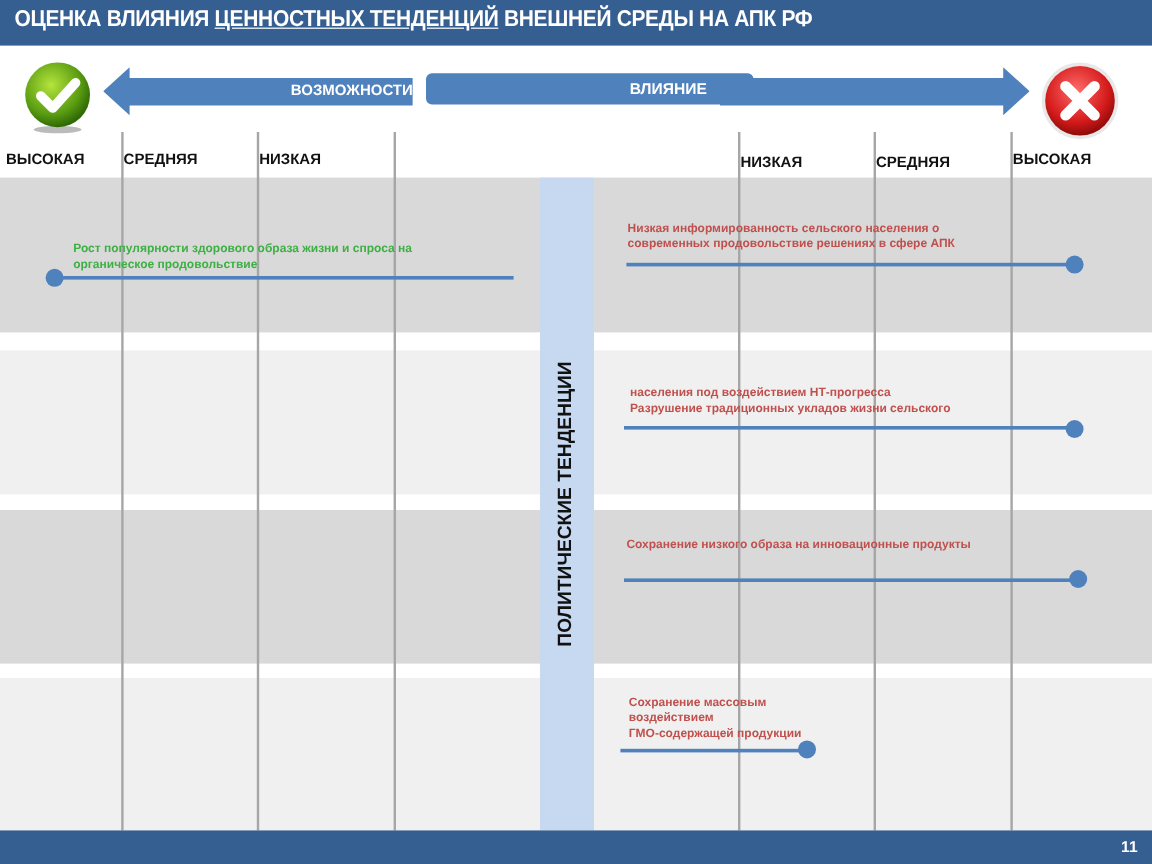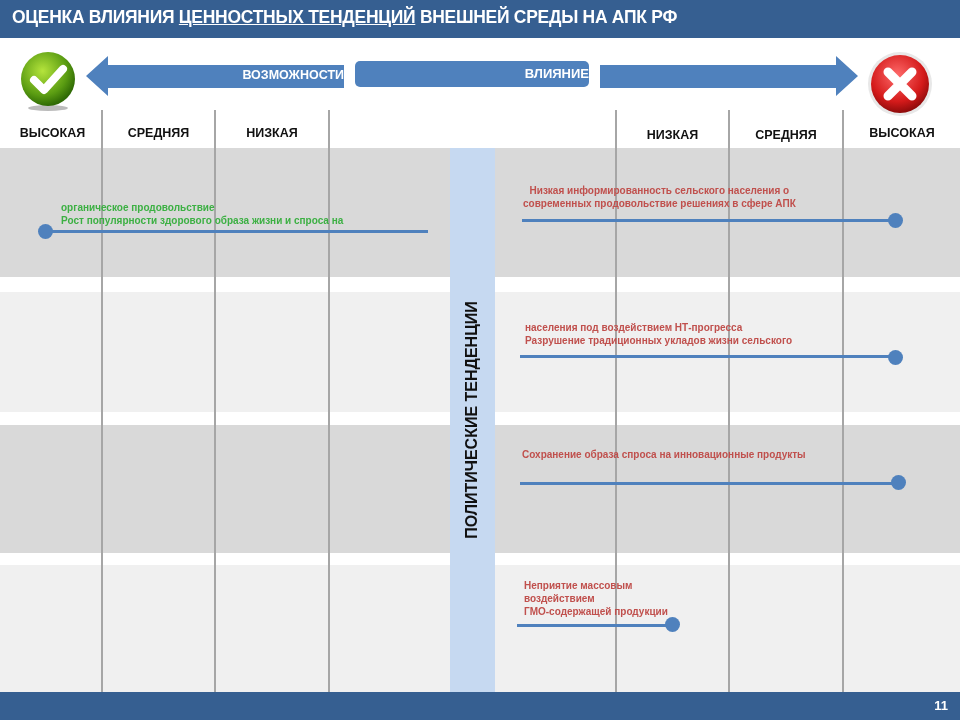--- a/index.html
+++ b/index.html
@@ -3,21 +3,21 @@
 <meta charset="utf-8">
 <style>
   html,body{margin:0;padding:0;}
   body{width:960px;height:720px;position:relative;overflow:hidden;background:#ffffff;font-family:"Liberation Sans",sans-serif;}
   .abs{position:absolute;}
   #title-bar{left:0;top:0;width:960px;height:38px;background:#365f91;}
   #title-text{left:12px;top:6px;color:#fff;font-weight:bold;font-size:19px;letter-spacing:-0.3px;white-space:nowrap;font-family:"Liberation Sans",sans-serif;transform:scaleX(0.92);transform-origin:left;}
   #title-text u{text-decoration:underline;}
   .row{position:absolute;left:0;width:960px;}
   .vline{position:absolute;width:2px;background:#a6a6a6;}
-  .colhdr{position:absolute;font-weight:bold;font-size:12.5px;color:#111;white-space:nowrap;text-align:center;}
+  .colhdr{position:absolute;font-weight:bold;font-size:12.5px;color:#111;white-space:nowrap;text-align:left;}
   #center-band{left:450px;top:148px;width:45px;height:544px;background:#c6d9f1;}
   #center-label{left:472px;top:420px;transform:translate(-50%,-50%) rotate(-90deg);font-weight:bold;font-size:16px;color:#111;white-space:nowrap;}
   .bar{position:absolute;height:3px;background:#4f81bd;}
   .dot{position:absolute;width:15px;height:15px;border-radius:50%;background:#4f81bd;}
   .txt{position:absolute;font-size:10px;line-height:13px;font-weight:bold;}
   .green{color:#3cb043;}
   .red{color:#c0504d;}
   #footer{left:0;top:692px;width:960px;height:28px;background:#365f91;}
   #page-num{right:12px;top:698px;color:#fff;font-weight:bold;font-size:13px;}
   .arrow-label{color:#fff;font-weight:bold;font-size:12.5px;position:absolute;text-align:right;}
@@ -43,21 +43,21 @@
   </svg>
 </div>
 
 <div class="abs" style="left:86px;top:56px;width:258px;height:40px;">
   <svg width="258" height="40" viewBox="0 0 258 40">
     <polygon points="0,20 22,0 22,9 258,9 258,32 22,32 22,40" fill="#4f81bd"></polygon>
   </svg>
   <div class="arrow-label" style="left:22px;top:12px;width:236px;">ВОЗМОЖНОСТИ</div>
 </div>
 
-<div class="abs" style="left:355px;top:61px;width:234px;height:26px;background:#4f81bd;border-radius:5px;">
+<div class="abs" style="left:355px;top:61px;width:234px;height:26px;background:#4f81bd;border-radius:5px;padding-left:39px;">
   <div class="arrow-label" style="left:0;top:5px;width:234px;font-size:13px;">ВЛИЯНИЕ</div>
 </div>
 
 <div class="abs" style="left:600px;top:56px;width:258px;height:40px;">
   <svg width="258" height="40" viewBox="0 0 258 40">
     <polygon points="0,9 236,9 236,0 258,20 236,40 236,32 0,32" fill="#4f81bd"></polygon>
   </svg>
 </div>
 
 <div class="abs" style="left:866px;top:50px;width:68px;height:68px;">
@@ -91,48 +91,48 @@
 <div class="colhdr" style="left:103px;top:126px;width:111px;">СРЕДНЯЯ</div>
 <div class="colhdr" style="left:216px;top:126px;width:112px;">НИЗКАЯ</div>
 <div class="colhdr" style="left:617px;top:128px;width:111px;">НИЗКАЯ</div>
 <div class="colhdr" style="left:730px;top:128px;width:112px;">СРЕДНЯЯ</div>
 <div class="colhdr" style="left:844px;top:126px;width:116px;">ВЫСОКАЯ</div>
 
 <div id="center-band" class="abs"></div>
 <div id="center-label" class="abs">ПОЛИТИЧЕСКИЕ ТЕНДЕНЦИИ</div>
 
 <div class="txt green" style="left:61px;top:201px;">
+  <div>Рост популярности здорового образа жизни и спроса на</div>
   <div>органическое продовольствие</div>
-  <div>Рост популярности здорового образа жизни и спроса на</div>
 </div>
 <div class="bar" style="left:45px;top:230px;width:383px;"></div>
 <div class="dot" style="left:38px;top:224px;"></div>
 
-<div class="txt red" style="left:523px;top:184px;text-align:center;">
+<div class="txt red" style="left:523px;top:184px;">
   <div>Низкая информированность сельского населения о</div>
   <div>современных продовольствие решениях в сфере АПК</div>
 </div>
 <div class="bar" style="left:522px;top:219px;width:374px;"></div>
 <div class="dot" style="left:888px;top:213px;"></div>
 
 <div class="txt red" style="left:525px;top:321px;">
   <div>населения под воздействием НТ-прогресса</div>
   <div>Разрушение традиционных укладов жизни сельского</div>
 </div>
 <div class="bar" style="left:520px;top:355px;width:376px;"></div>
 <div class="dot" style="left:888px;top:350px;"></div>
 
 <div class="txt red" style="left:522px;top:448px;">
-  <div>Сохранение образа спроса на инновационные продукты</div>
+  <div>Сохранение низкого образа на инновационные продукты</div>
 </div>
 <div class="bar" style="left:520px;top:482px;width:378px;"></div>
 <div class="dot" style="left:891px;top:475px;"></div>
 
 <div class="txt red" style="left:524px;top:579px;">
-  <div>Неприятие массовым</div>
+  <div>Сохранение массовым</div>
   <div>воздействием</div>
   <div>ГМО-содержащей продукции</div>
 </div>
 <div class="bar" style="left:517px;top:624px;width:156px;"></div>
 <div class="dot" style="left:665px;top:617px;"></div>
 
 <div id="footer" class="abs"></div>
 <div id="page-num" class="abs">11</div>
 
 </body></html>

